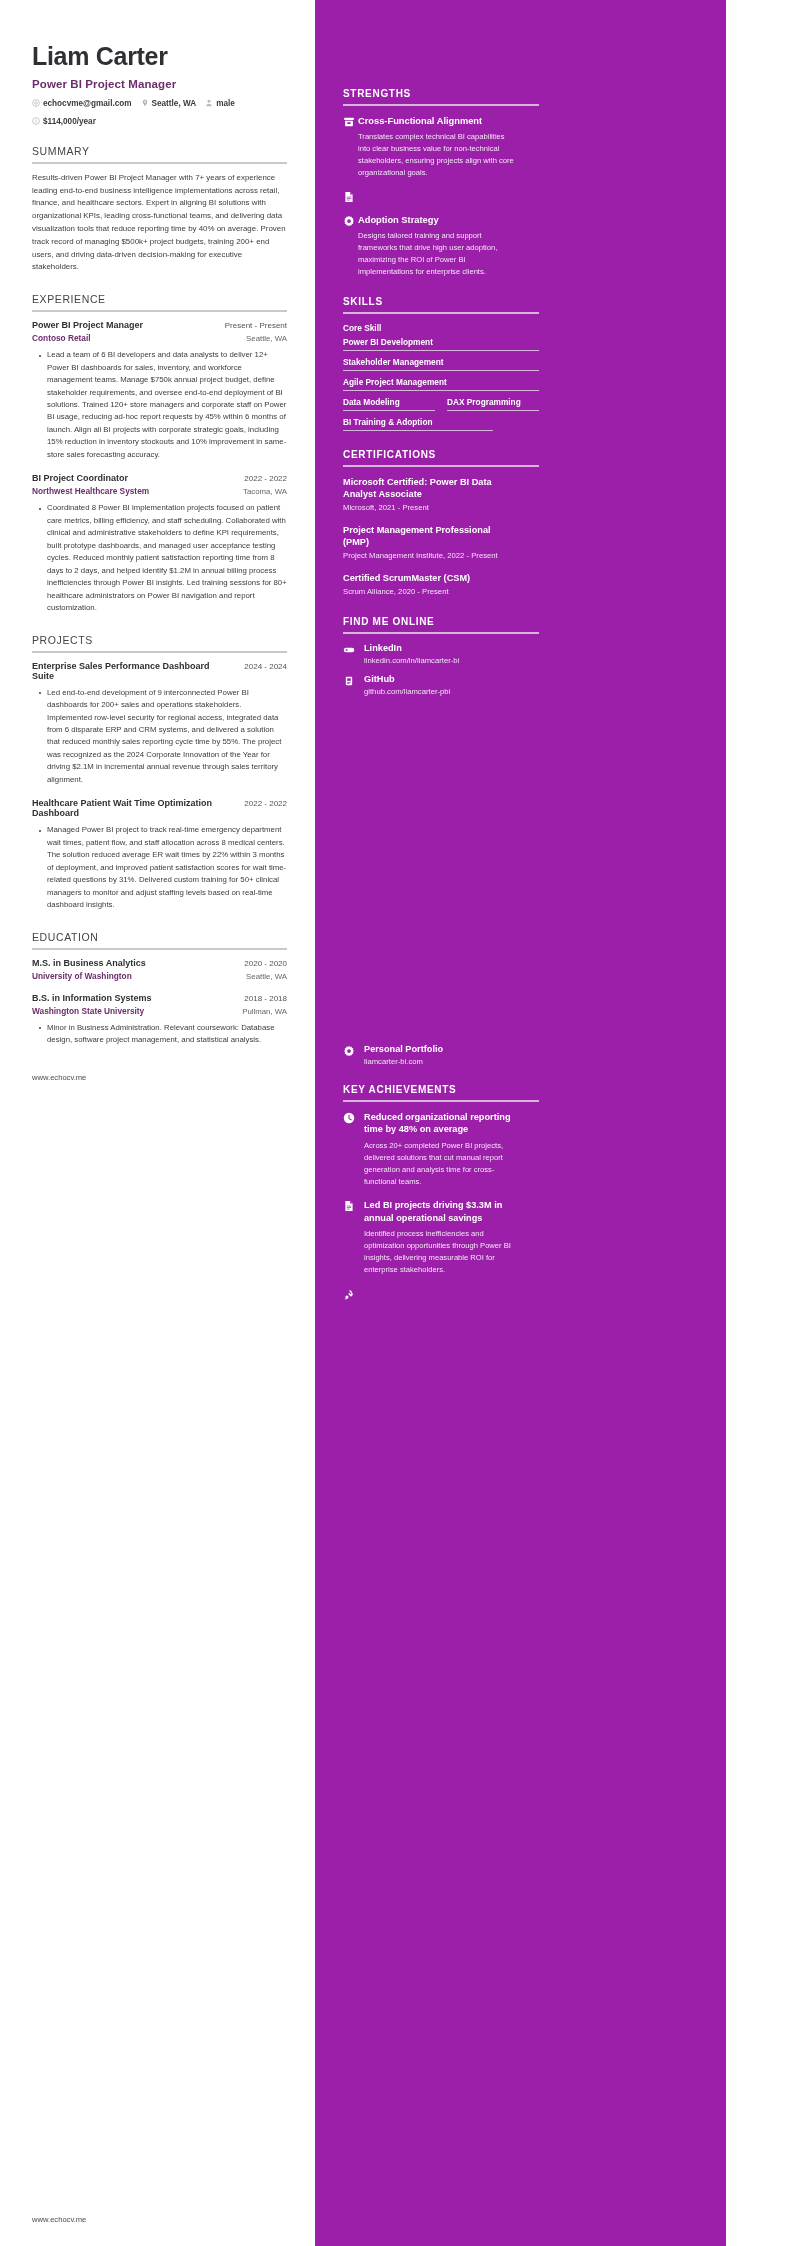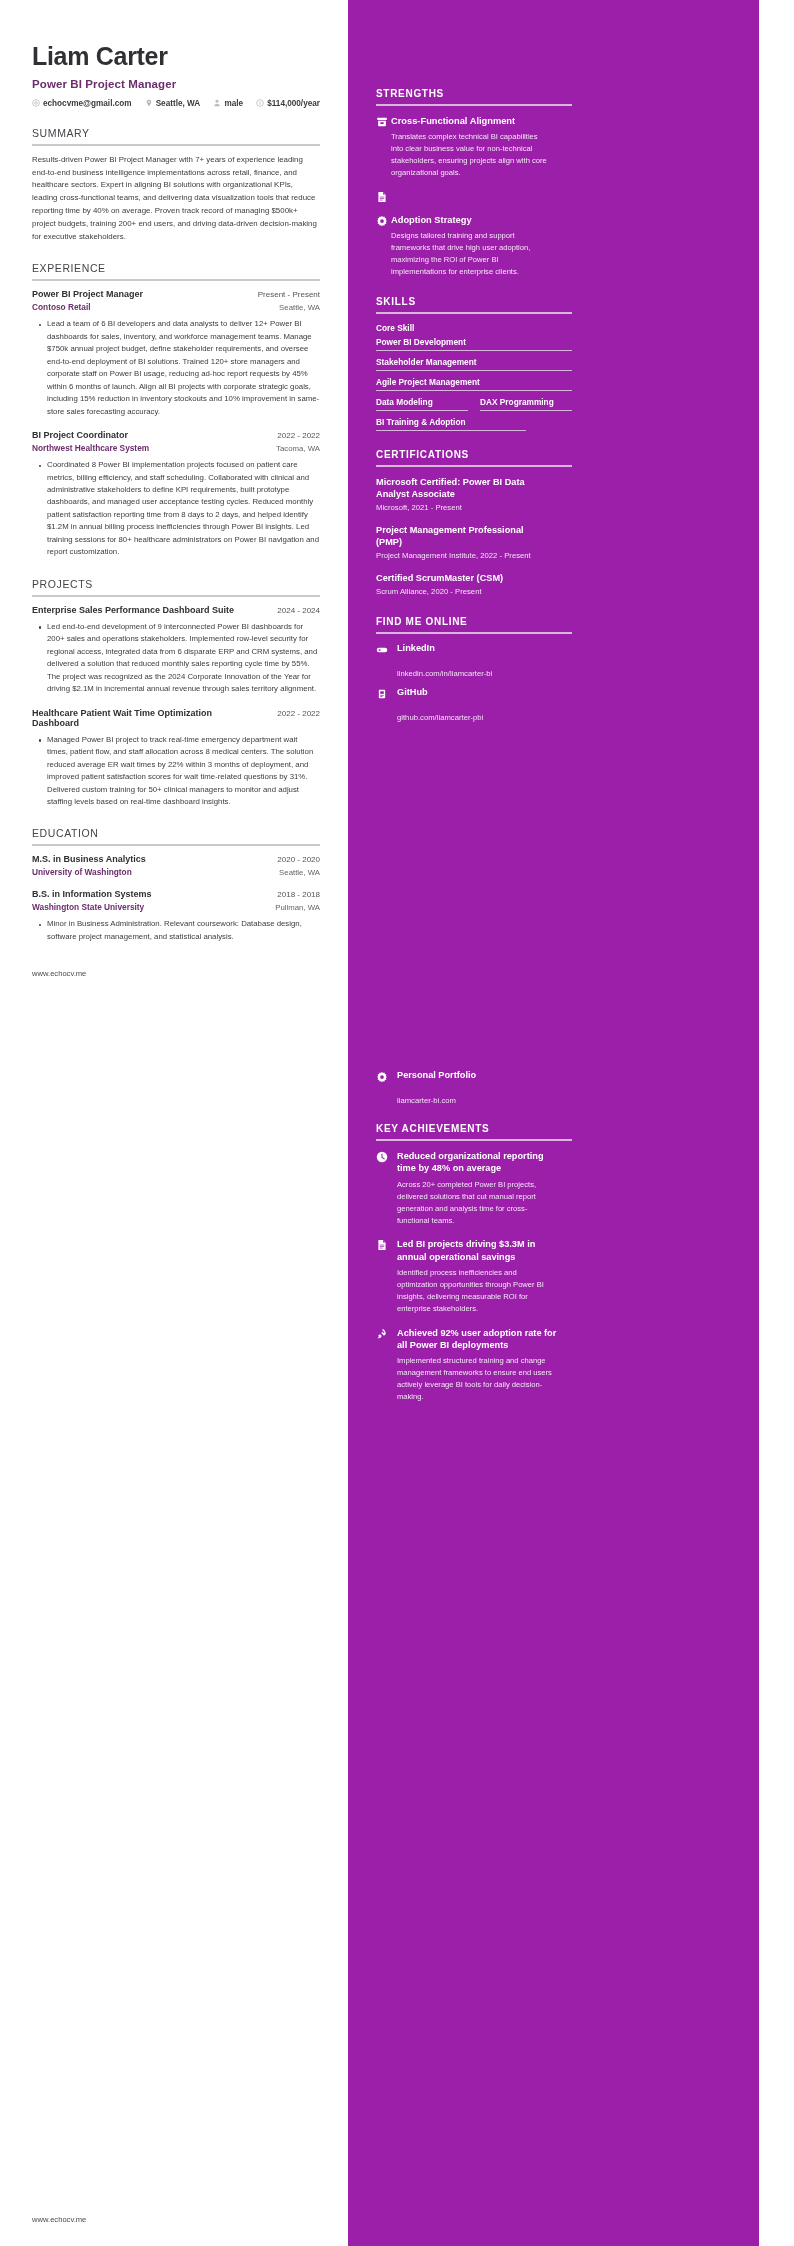--- a/index.html
+++ b/index.html
@@ -9,21 +9,21 @@
     background:#ffffff;
     color:#2f3033;
     width:794px;
     min-height:2246px;
     position:relative;
   }
   .page { position:relative; width:794px; min-height:2246px; display:flex; align-items:stretch; }
 
   
   .main {
-    width:348px;
+    width:315px;
     padding:42px 28px 0 32px;
     background:#ffffff;
   }
   .name {
     font-size:25px;
     font-weight:bold;
     letter-spacing:-0.3px;
     color:#2f3033;
     line-height:1.15;
   }
@@ -36,21 +36,20 @@
   }
   .contact-row {
     display:flex;
     flex-wrap:wrap;
     align-items:center;
     gap:9px;
     margin-top:9px;
     font-size:8.2px;
     font-weight:bold;
     color:#3a3b3e;
-    justify-content:space-between;
   }
   .contact-item { display:flex; align-items:center; gap:3px; white-space:nowrap; }
   .ci-ico { width:8px; height:8px; flex:0 0 8px; opacity:.55; display:block; }
   .ci-ico svg { width:8px; height:8px; display:block; }
 
   .section { margin-top:19px; }
   .sec-head {
     font-size:10.5px;
     letter-spacing:0.6px;
     color:#43444a;
@@ -173,21 +172,21 @@
   .skill-line { height:1px; background:#d8b6dc; width:100%; }
   .skill-pair { display:flex; gap:12px; margin-bottom:6px; max-width:196px; }
   .skill-pair > div { flex:1; }
   .skill-core { font-size:8.3px; font-weight:bold; margin-bottom:4px; }
   .cert { margin-bottom:10px; max-width:175px; }
   .cert-name { font-size:9.2px; font-weight:bold; line-height:1.32; }
   .cert-meta { font-size:7.7px; margin-top:3px; color:#f2e4f4; line-height:1.4; }
   .link-item { display:flex; gap:9px; margin-bottom:9px; align-items:flex-start;justify-content:center; }
   .link-body { flex:1; }
   .link-title { font-size:9.2px; font-weight:bold; color:#ffffff; }
-  .link-url { font-size:7.7px; margin-top:16px; color:#f2e4f4; }
+  .link-url { font-size:7.7px; margin-top:3px; color:#f2e4f4; }
   .ach { display:flex; gap:9px; margin-bottom:12px; align-items:flex-start; }
   .ach-body { flex:1; max-width:160px; }
   .ach-title { font-size:9.2px; font-weight:bold; line-height:1.33; }
   .ach-desc { font-size:7.6px; line-height:1.58; margin-top:4px; color:#f4e8f6; }
   .spacer-lg { height:330px; }
 </style>
 </head>
 <body>
 
 <div class="page">
@@ -524,23 +523,19 @@
 
       <div class="ach">
         <span class="sb-ico">
           <svg viewBox="0 0 16 16">
               <path d="M8.6 1.1c2.6 1.1 4.4 3.8 4.4 6.9l-2.3 2.3-3.7-3.7 2.3-2.3z"></path>
               <path d="M5.3 8.3l2.4 2.4-2.1 2.5-2.8-2.8z"></path>
               <circle cx="10" cy="5.4" r="1.2" fill="#9B1FA8"></circle>
               <path d="M2.2 13.8c.6-1.6 1.6-2.2 2.6-1.6.9.6.3 1.7-2.6 1.6z"></path>
             </svg>
         </span>
-        <div class="ach-body">
-          <div class="ach-title">Achieved 92% user adoption rate for all Power BI deployments</div>
-          <div class="ach-desc">Implemented structured training and change management frameworks to ensure end users actively leverage BI tools for daily decision-making.</div>
-        </div>
       </div>
     </div>
 
   </div>
 
   <div class="footer-bottom">www.echocv.me</div>
 </div>
 
 </body></html>

